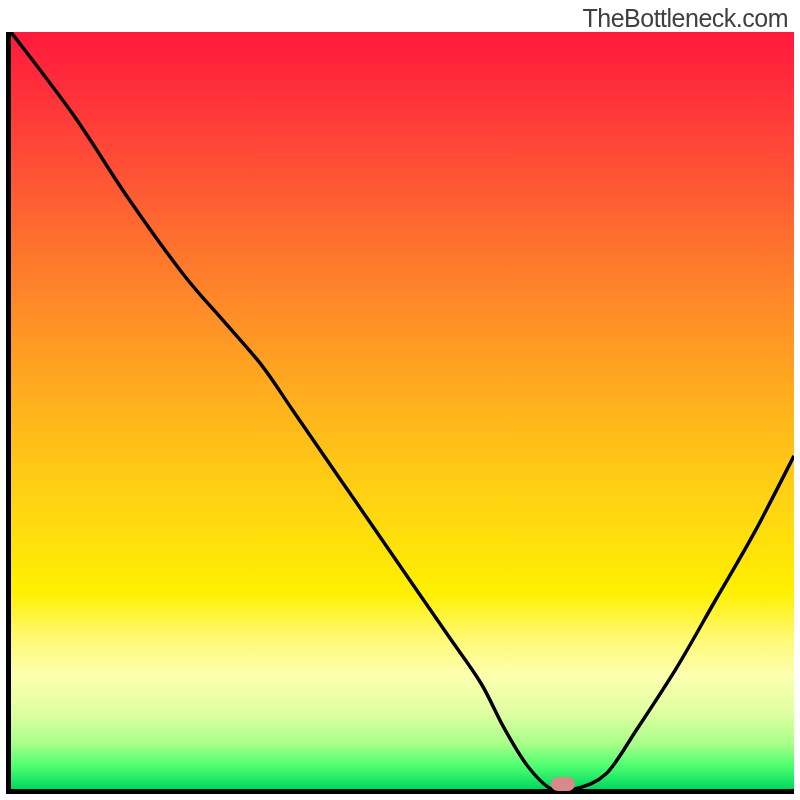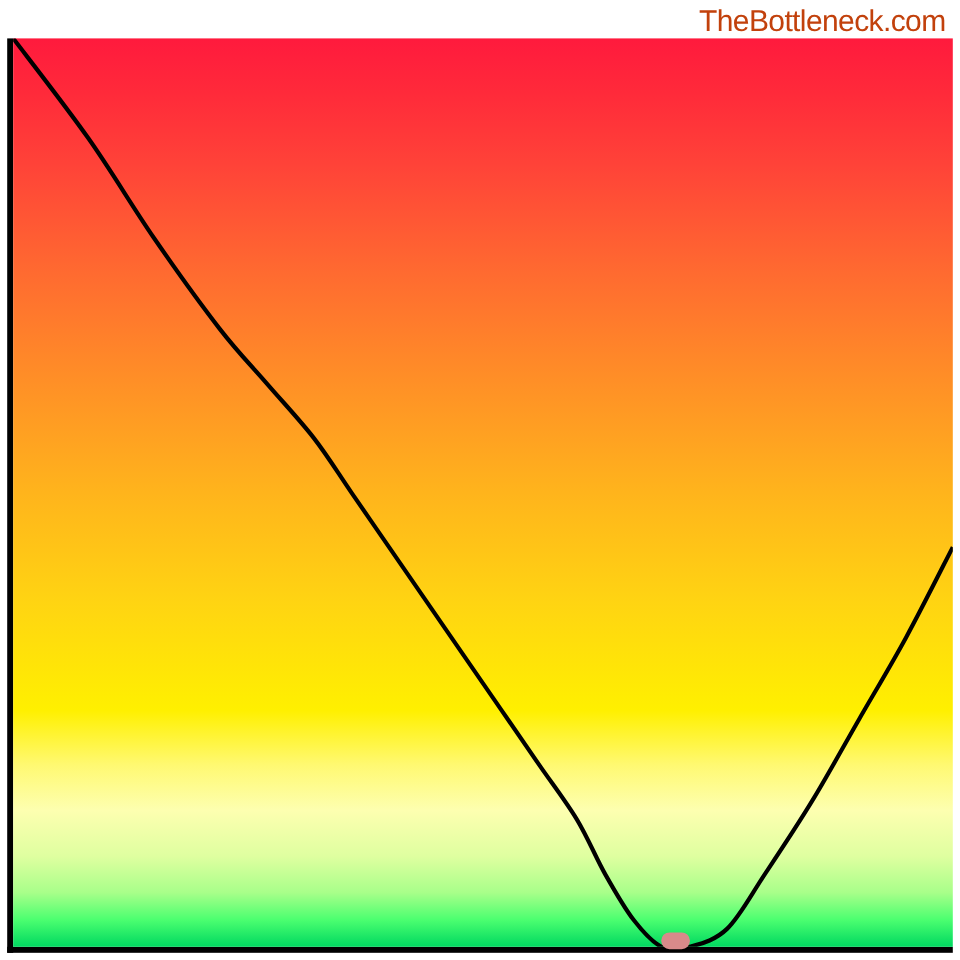--- a/index.html
+++ b/index.html
@@ -7,21 +7,21 @@
     width: 800px;
     height: 800px;
     background: #fff;
     font-family: Arial, Helvetica, sans-serif;
     overflow: hidden;
   }
   .watermark {
     position: absolute;
     top: 4px;
     right: 12px;
-    color: #c2410c;
+    color: #404040;
     font-size: 25px;
     font-weight: 400;
     letter-spacing: -0.5px;
   }
   .chart-area {
     position: absolute;
     left: 6px;
     top: 32px;
     width: 788px;
     height: 762px;

